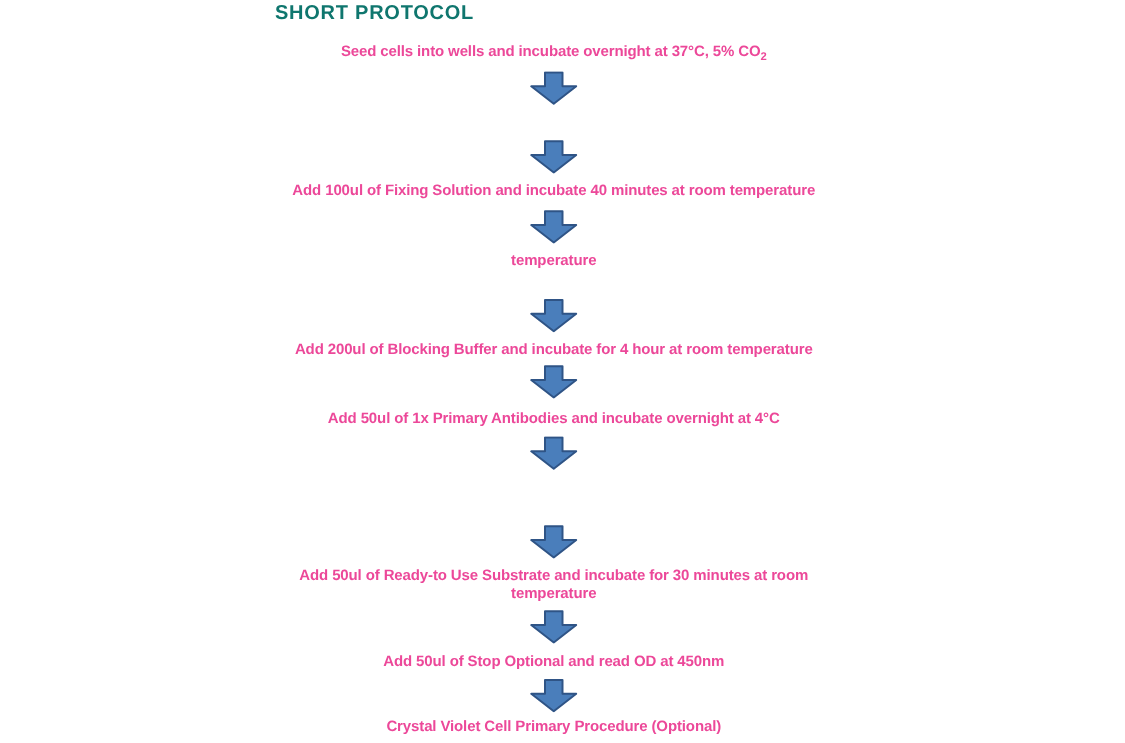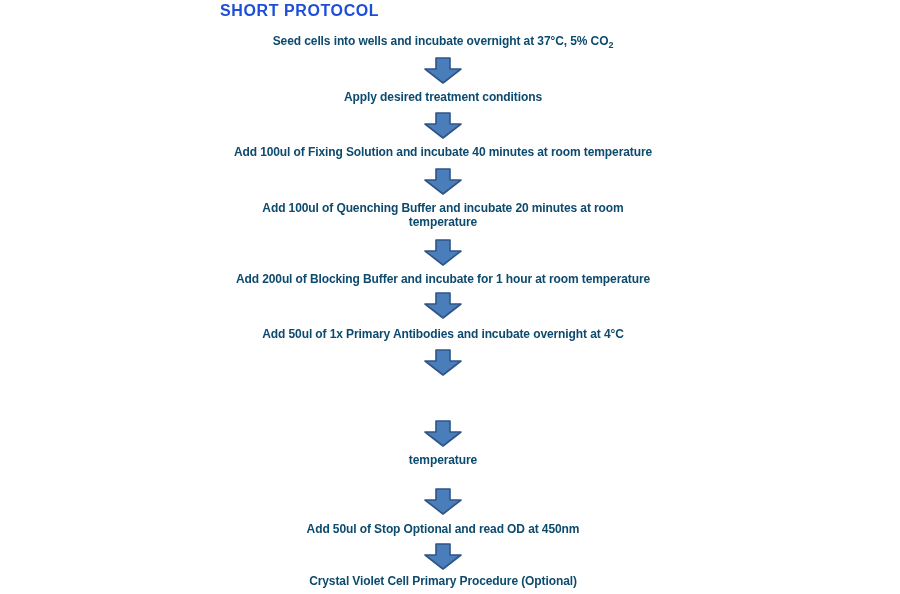--- a/index.html
+++ b/index.html
@@ -12,33 +12,33 @@
     font-family: "Liberation Sans", "DejaVu Sans", sans-serif;
     color: #0a0a0a;
   }
   .title {
     position: absolute;
     left: 220px;
     top: 2px;
     font-size: 16px;
     font-weight: bold;
     letter-spacing: 0.6px;
-    color: #1d4ed8;
+    color: #0f766e;
     white-space: nowrap;
   }
   .step {
     position: absolute;
     left: 143px;
     width: 600px;
     text-align: center;
     font-size: 12px;
     font-weight: bold;
     line-height: 14px;
     letter-spacing: -0.1px;
-    color: #0c4a6e;
+    color: #ec4899;
   }
   .step sub {
     font-size: 9px;
     line-height: 0;
   }
   .arrow {
     position: absolute;
     left: 424px;
     display: block;
   }
@@ -49,61 +49,60 @@
 <div class="page">
 
   <div class="title">SHORT PROTOCOL</div>
 
   <div class="step" style="top:34px"><span>Seed cells into wells and incubate overnight at 37°C, 5% CO</span><sub>2</sub></div>
 
   <svg class="arrow" style="top:57px" width="38" height="27" viewBox="0 0 38 27">
     <path d="M12 1 H26 V12 H37 L19 26 L1 12 H12 Z" stroke-width="1.6" stroke-linejoin="round" fill="#4A7EBB" stroke="#2F5486"></path>
   </svg>
 
-  <div class="step" style="top:90px">Apply desired treatment conditions</div>
 
   <svg class="arrow" style="top:112px" width="38" height="27" viewBox="0 0 38 27">
     <path d="M12 1 H26 V12 H37 L19 26 L1 12 H12 Z" stroke-width="1.6" stroke-linejoin="round" fill="#4A7EBB" stroke="#2F5486"></path>
   </svg>
 
   <div class="step" style="top:145px">Add 100ul of Fixing Solution and incubate 40 minutes at room temperature</div>
 
   <svg class="arrow" style="top:168px" width="38" height="27" viewBox="0 0 38 27">
     <path d="M12 1 H26 V12 H37 L19 26 L1 12 H12 Z" stroke-width="1.6" stroke-linejoin="round" fill="#4A7EBB" stroke="#2F5486"></path>
   </svg>
 
   <div class="step" style="top:201px">
-    <div>Add 100ul of Quenching Buffer and incubate 20 minutes at room</div>
     <div>temperature</div>
   </div>
 
   <svg class="arrow" style="top:239px" width="38" height="27" viewBox="0 0 38 27">
     <path d="M12 1 H26 V12 H37 L19 26 L1 12 H12 Z" stroke-width="1.6" stroke-linejoin="round" fill="#4A7EBB" stroke="#2F5486"></path>
   </svg>
 
-  <div class="step" style="top:272px">Add 200ul of Blocking Buffer and incubate for 1 hour at room temperature</div>
+  <div class="step" style="top:272px">Add 200ul of Blocking Buffer and incubate for 4 hour at room temperature</div>
 
   <svg class="arrow" style="top:292px" width="38" height="27" viewBox="0 0 38 27">
     <path d="M12 1 H26 V12 H37 L19 26 L1 12 H12 Z" stroke-width="1.6" stroke-linejoin="round" fill="#4A7EBB" stroke="#2F5486"></path>
   </svg>
 
   <div class="step" style="top:327px">Add 50ul of 1x Primary Antibodies and incubate overnight at 4°C</div>
 
   <svg class="arrow" style="top:349px" width="38" height="27" viewBox="0 0 38 27">
     <path d="M12 1 H26 V12 H37 L19 26 L1 12 H12 Z" stroke-width="1.6" stroke-linejoin="round" fill="#4A7EBB" stroke="#2F5486"></path>
   </svg>
 
   <div class="step" style="top:383px">
   </div>
 
   <svg class="arrow" style="top:420px" width="38" height="27" viewBox="0 0 38 27">
     <path d="M12 1 H26 V12 H37 L19 26 L1 12 H12 Z" stroke-width="1.6" stroke-linejoin="round" fill="#4A7EBB" stroke="#2F5486"></path>
   </svg>
 
   <div class="step" style="top:453px">
+    <div>Add 50ul of Ready-to Use Substrate and incubate for 30 minutes at room</div>
     <div>temperature</div>
   </div>
 
   <svg class="arrow" style="top:488px" width="38" height="27" viewBox="0 0 38 27">
     <path d="M12 1 H26 V12 H37 L19 26 L1 12 H12 Z" stroke-width="1.6" stroke-linejoin="round" fill="#4A7EBB" stroke="#2F5486"></path>
   </svg>
 
   <div class="step" style="top:522px">Add 50ul of Stop Optional and read OD at 450nm</div>
 
   <svg class="arrow" style="top:543px" width="38" height="27" viewBox="0 0 38 27">

